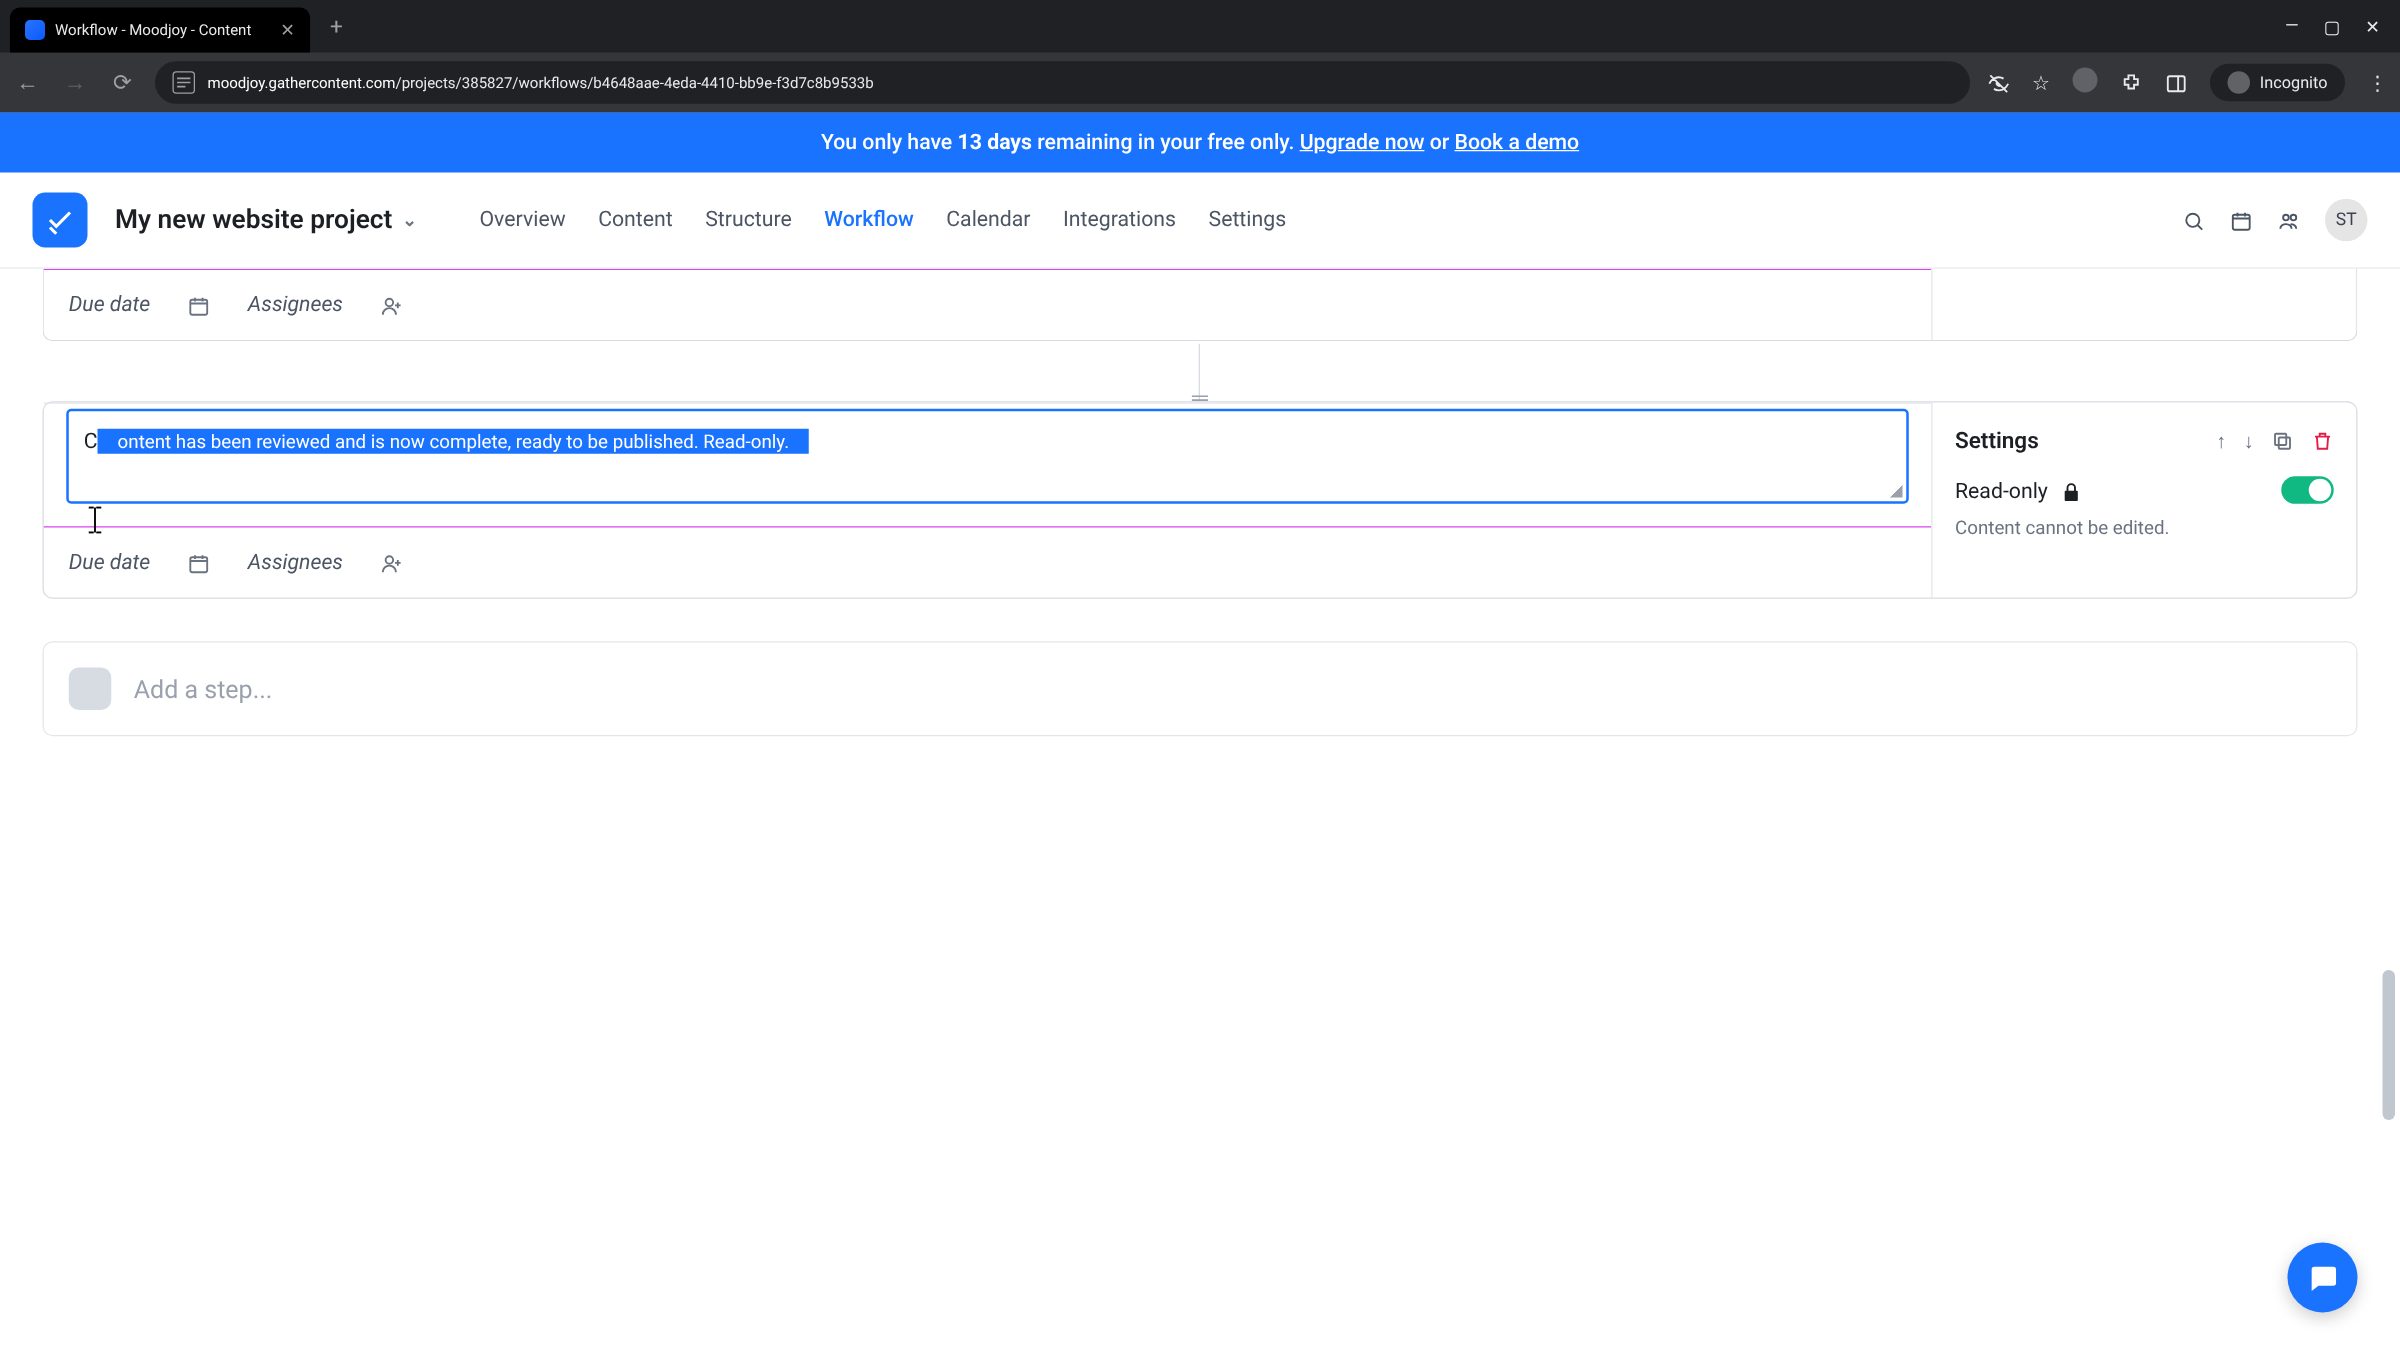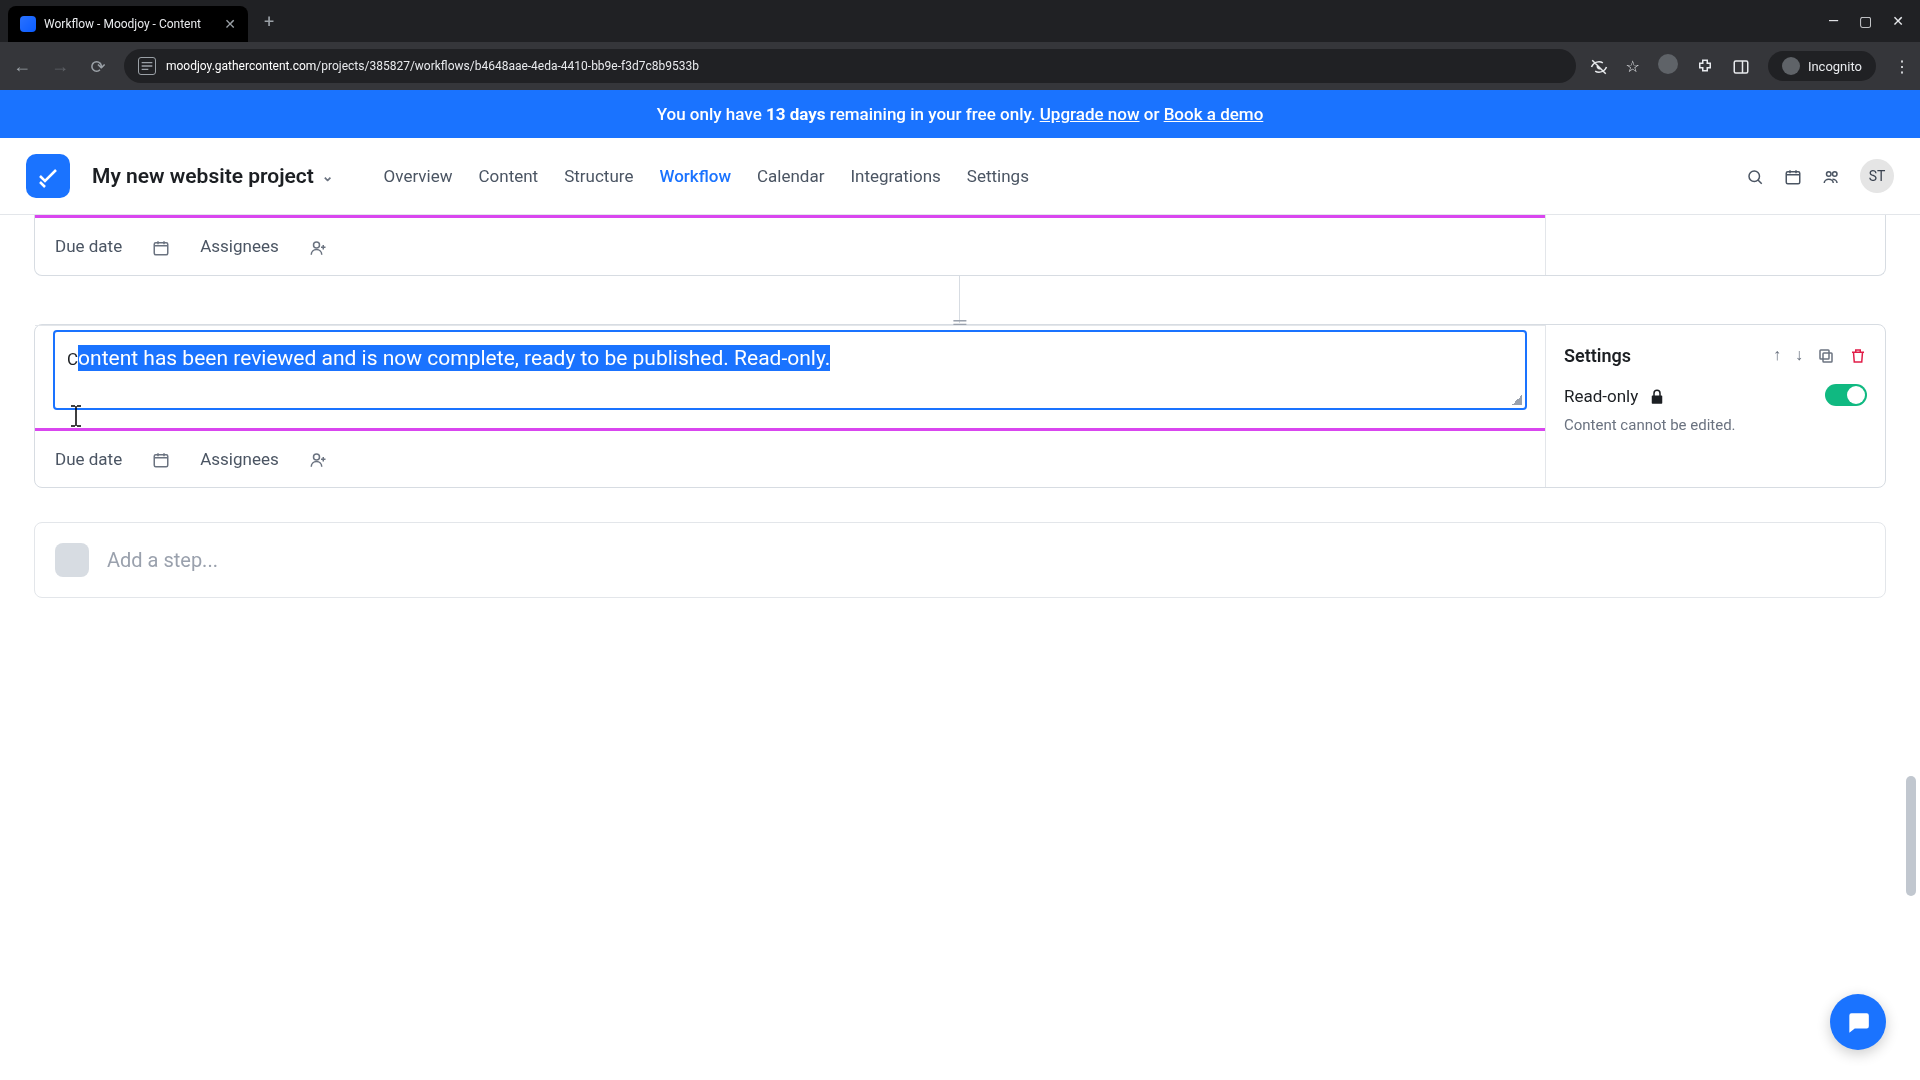--- a/index.html
+++ b/index.html
@@ -41,39 +41,39 @@
 .nav-item { font-size: 17px; color: #4b5563; cursor: pointer; }
 .nav-item.active { color: #1a73ff; font-weight: 500; }
 .topbar-right { margin-left: auto; display: flex; align-items: center; gap: 20px; color: #4b5563; }
 .avatar-badge { width: 34px; height: 34px; border-radius: 50%; background: #e5e5e5; display: flex; align-items: center; justify-content: center; font-size: 14px; font-weight: 400; color: #3b4350; }
 
 .canvas { flex: 1; background: #fff; padding: 0 34px 30px; overflow-y: auto; position: relative; }
 
 .step-card { border: 1px solid #d7dce2; border-radius: 8px; margin-top: 48px; display: flex; background: #fff; position: relative; }
 .step-card.partial { margin-top: 0; }
 .step-main { flex: 1; padding: 0; }
-.step-footer { display: flex; align-items: center; gap: 30px; padding: 18px 20px; border-top: 3px solid #d946ef; color: #4b5563; font-size: 17px; }
+.step-footer { display: flex; align-items: center; gap: 30px; padding: 18px 20px; border-top: 1px solid #d946ef; color: #4b5563; font-size: 17px; font-style: italic; }
 .step-footer .ic { color: #6b7380; }
 .step-side { width: 340px; border-left: 1px solid #e3e6ea; }
 
 .step-header { display: flex; align-items: center; gap: 18px; padding: 20px; }
 .color-chip { width: 34px; height: 34px; border-radius: 8px; }
 .color-chip.pink { background: #e73b8e; }
 .color-chip.grey { background: #d7dce2; }
 .step-title { font-size: 20px; font-weight: 600; color: #1c1f23; }
 
 .drag-handle { position: absolute; top: -14px; left: 50%; transform: translateX(-50%); color: #9aa1ad; font-size: 18px; cursor: grab; }
 
 .divider-line { position: absolute; width: 1px; background: #d7dce2; }
 
 .desc-wrap { padding: 4px 18px 18px; border-top: 1px solid #e3e6ea; }
 .desc-box { border: 2px solid #1a73ff; border-radius: 4px; padding: 14px 12px 38px; position: relative; cursor: text; }
 .desc-box::after { content: ''; position: absolute; right: 3px; bottom: 3px; width: 10px; height: 10px; background: linear-gradient(135deg, transparent 50%, #9aa1ad 50%); }
 .desc-text .first-ch { color: #1c1f23; font-size: 17px; }
-.desc-text .sel { background: #1a73ff; color: #fff; font-size: 21px; padding: 1px 0; }
+.desc-text .sel { background: #1a73ff; color: #fff; font-size: 15px; padding: 1px 16px; }
 
 .side-head { display: flex; align-items: center; padding: 20px 18px 14px; }
 .side-head h4 { font-size: 18px; font-weight: 600; color: #1c1f23; }
 .side-actions { margin-left: auto; display: flex; gap: 14px; color: #6b7380; font-size: 16px; }
 .side-actions .del { color: #e11d48; }
 .side-row { display: flex; align-items: flex-end; padding: 4px 18px; gap: 10px; }
 .side-row .lbl { font-size: 17px; color: #1c1f23; }
 .toggle { margin-left: auto; width: 42px; height: 22px; background: #10b981; border-radius: 11px; position: relative; }
 .toggle::after { content: ''; position: absolute; right: 2px; top: 2px; width: 18px; height: 18px; background: #fff; border-radius: 50%; }
 .side-hint { padding: 6px 18px 18px; color: #6b7380; font-size: 15px; }

